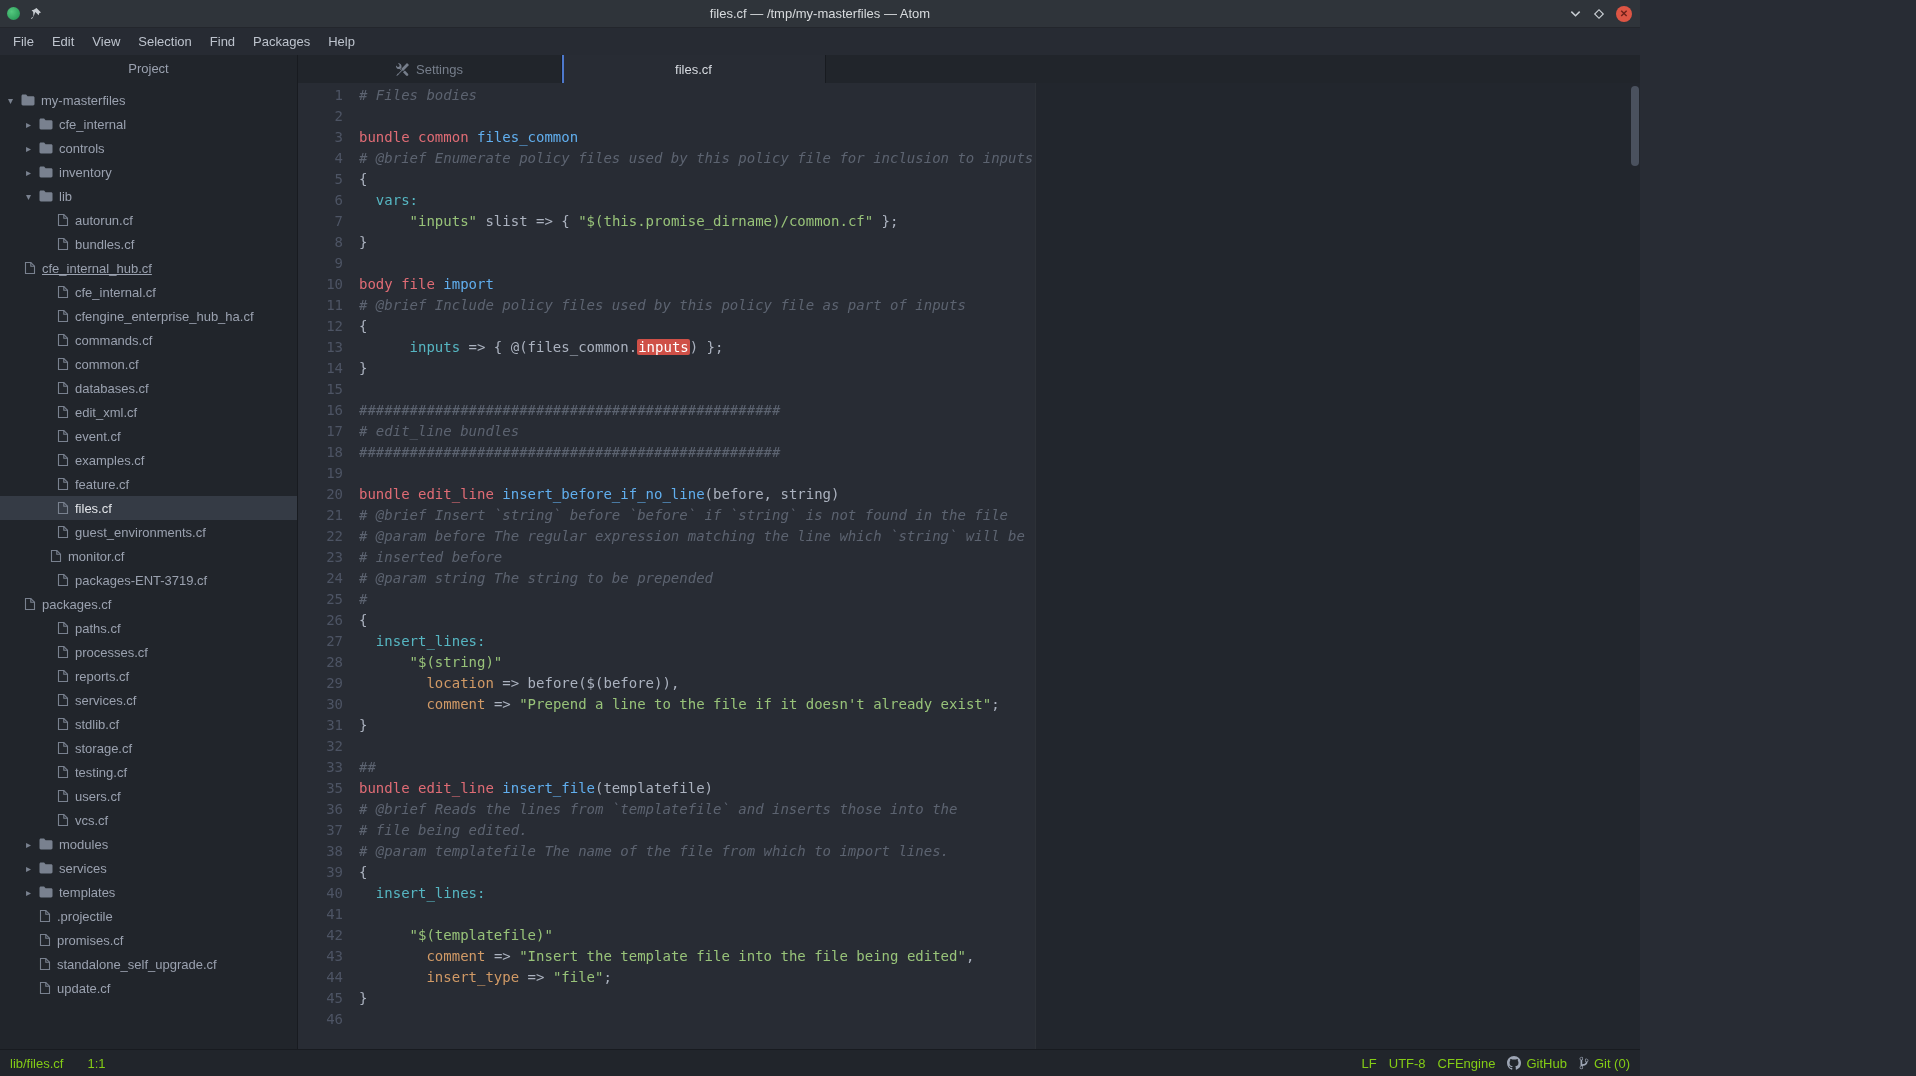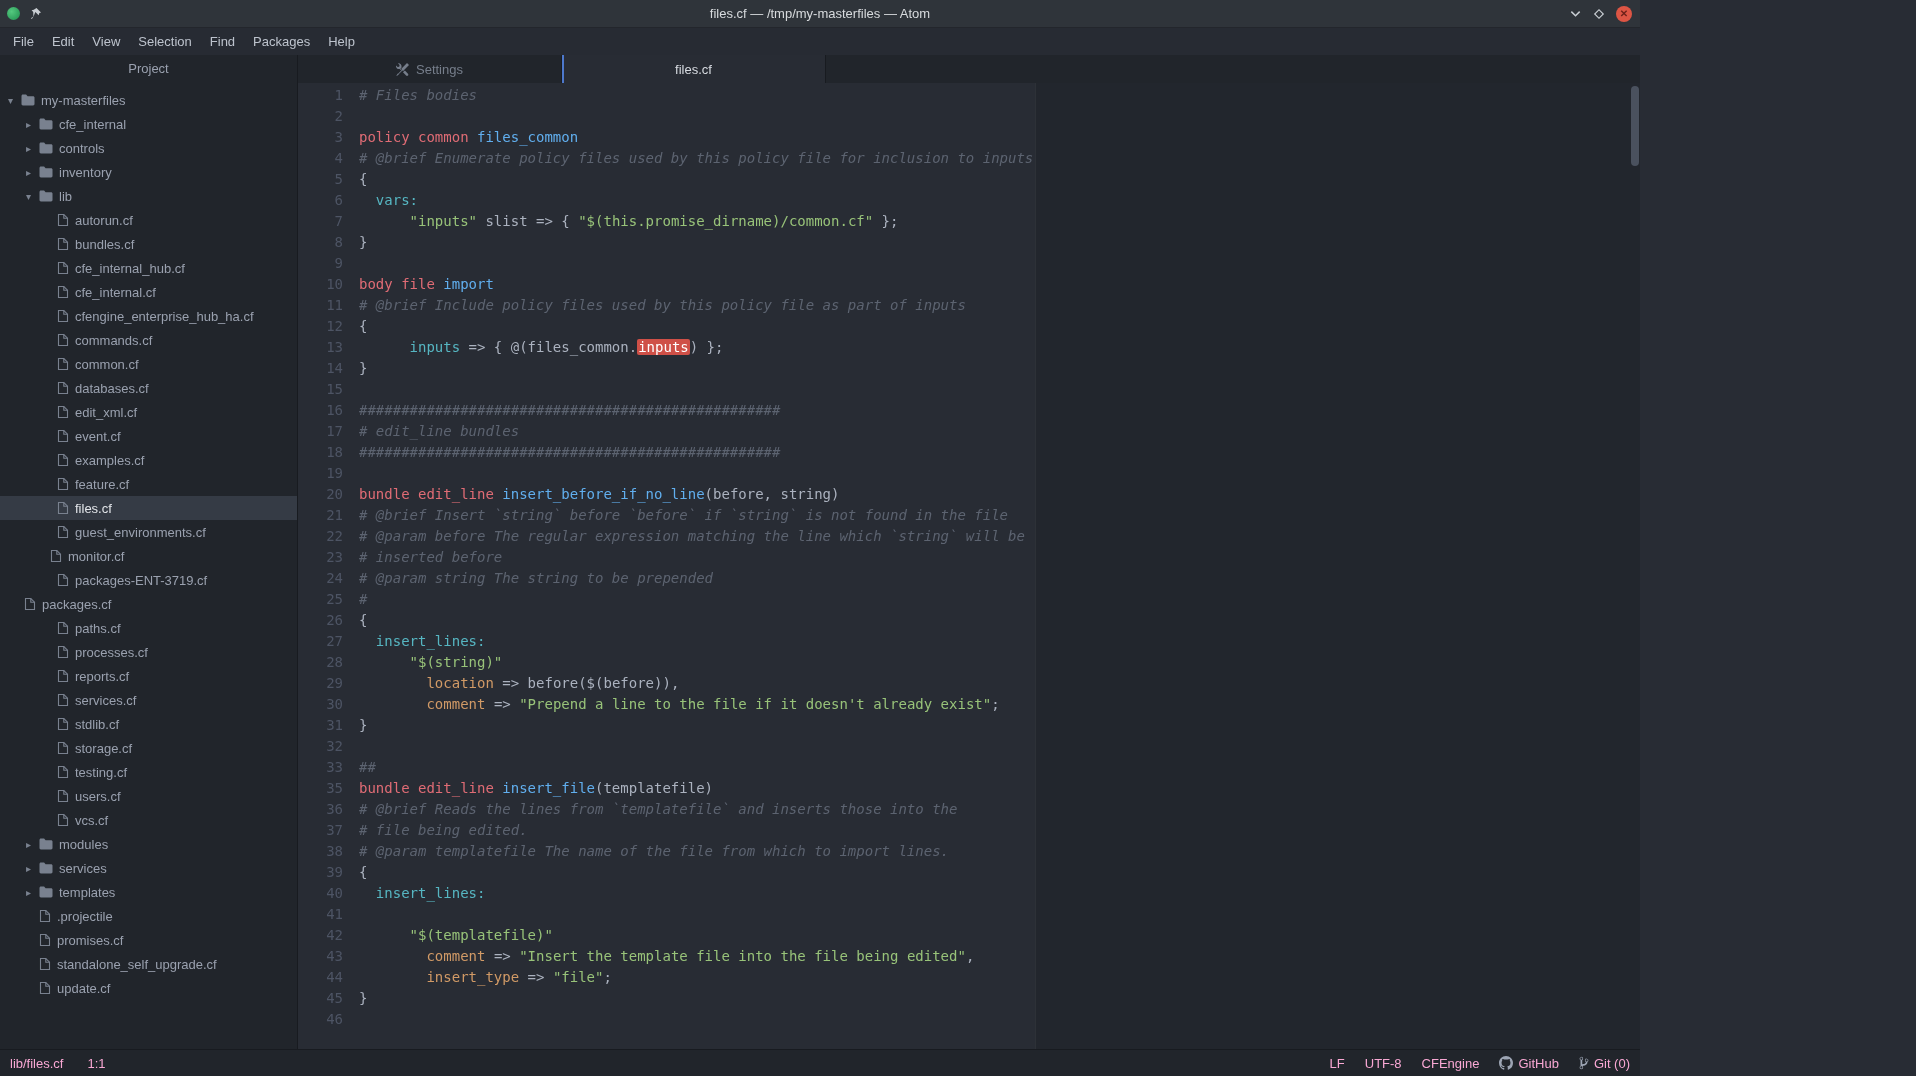--- a/index.html
+++ b/index.html
@@ -51,23 +51,23 @@
   .t-prop{color:#56b6c2;}
   .t-d{color:#abb2bf;}
   .t-hl{background:#cf5047;color:#ffffff;border-radius:2px;padding:0 1px;}
   .guide-shade{position:absolute;top:0;bottom:0;left:737px;right:0;background:rgba(0,0,0,0.13);
     border-left:1px solid rgba(255,255,255,0.05);pointer-events:none;}
   .scrollbar{position:absolute;top:0;bottom:0;right:0;width:10px;}
   .scroll-thumb{position:absolute;top:3px;right:1px;width:8px;height:80px;background:#4a515e;border-radius:4px;}
 
   
   .statusbar{flex:0 0 26px;background:#21252b;border-top:1px solid #181b20;display:flex;align-items:center;
-    justify-content:space-between;font-size:13px;color:#f9a8d4;padding:0 10px;}
+    justify-content:space-between;font-size:13px;color:#84cc16;padding:0 10px;}
   .sb-left{display:flex;gap:24px;align-items:center;}
-  .sb-right{display:flex;gap:20px;align-items:center;}
+  .sb-right{display:flex;gap:12px;align-items:center;}
   .sb-item{display:flex;align-items:center;gap:5px;cursor:default;}
 </style>
 </head>
 <body>
 
 <div class="window">
 
   <div class="titlebar">
     <div class="tb-left">
       <span class="app-dot"></span>
@@ -163,21 +163,21 @@
           </div>
           <div class="tree-row" style="padding-left: 57px;">
             <span class="tree-icon">
               <svg width="12" height="14" viewBox="0 0 12 14">
                 <path fill="none" stroke="#79818f" stroke-width="1.1" d="M1.5 1.5h5.3l3.7 3.7v7.3h-9z"></path>
                 <path fill="none" stroke="#79818f" stroke-width="1.1" d="M6.8 1.5v3.7h3.7"></path>
               </svg>
             </span>
             <span>bundles.cf</span>
           </div>
-          <div class="tree-row" style="padding-left: 57px;">
+          <div class="tree-row" style="padding-left: 24px; text-decoration: underline;">
             <span class="tree-icon">
               <svg width="12" height="14" viewBox="0 0 12 14">
                 <path fill="none" stroke="#79818f" stroke-width="1.1" d="M1.5 1.5h5.3l3.7 3.7v7.3h-9z"></path>
                 <path fill="none" stroke="#79818f" stroke-width="1.1" d="M6.8 1.5v3.7h3.7"></path>
               </svg>
             </span>
             <span>cfe_internal_hub.cf</span>
           </div>
           <div class="tree-row" style="padding-left: 57px;">
             <span class="tree-icon">
@@ -471,21 +471,21 @@
             <div class="code-line">
               <span class="ln">1</span>
               <span class="code"><span class="t-c"># Files bodies</span></span>
             </div>
             <div class="code-line">
               <span class="ln">2</span>
               <span class="code"></span>
             </div>
             <div class="code-line">
               <span class="ln">3</span>
-              <span class="code"><span class="t-kw">policy common </span><span class="t-fn">files_common</span></span>
+              <span class="code"><span class="t-kw">bundle common </span><span class="t-fn">files_common</span></span>
             </div>
             <div class="code-line">
               <span class="ln">4</span>
               <span class="code"><span class="t-c"># @brief Enumerate policy files used by this policy file for inclusion to inputs</span></span>
             </div>
             <div class="code-line">
               <span class="ln">5</span>
               <span class="code"><span class="t-d">{</span></span>
             </div>
             <div class="code-line">

